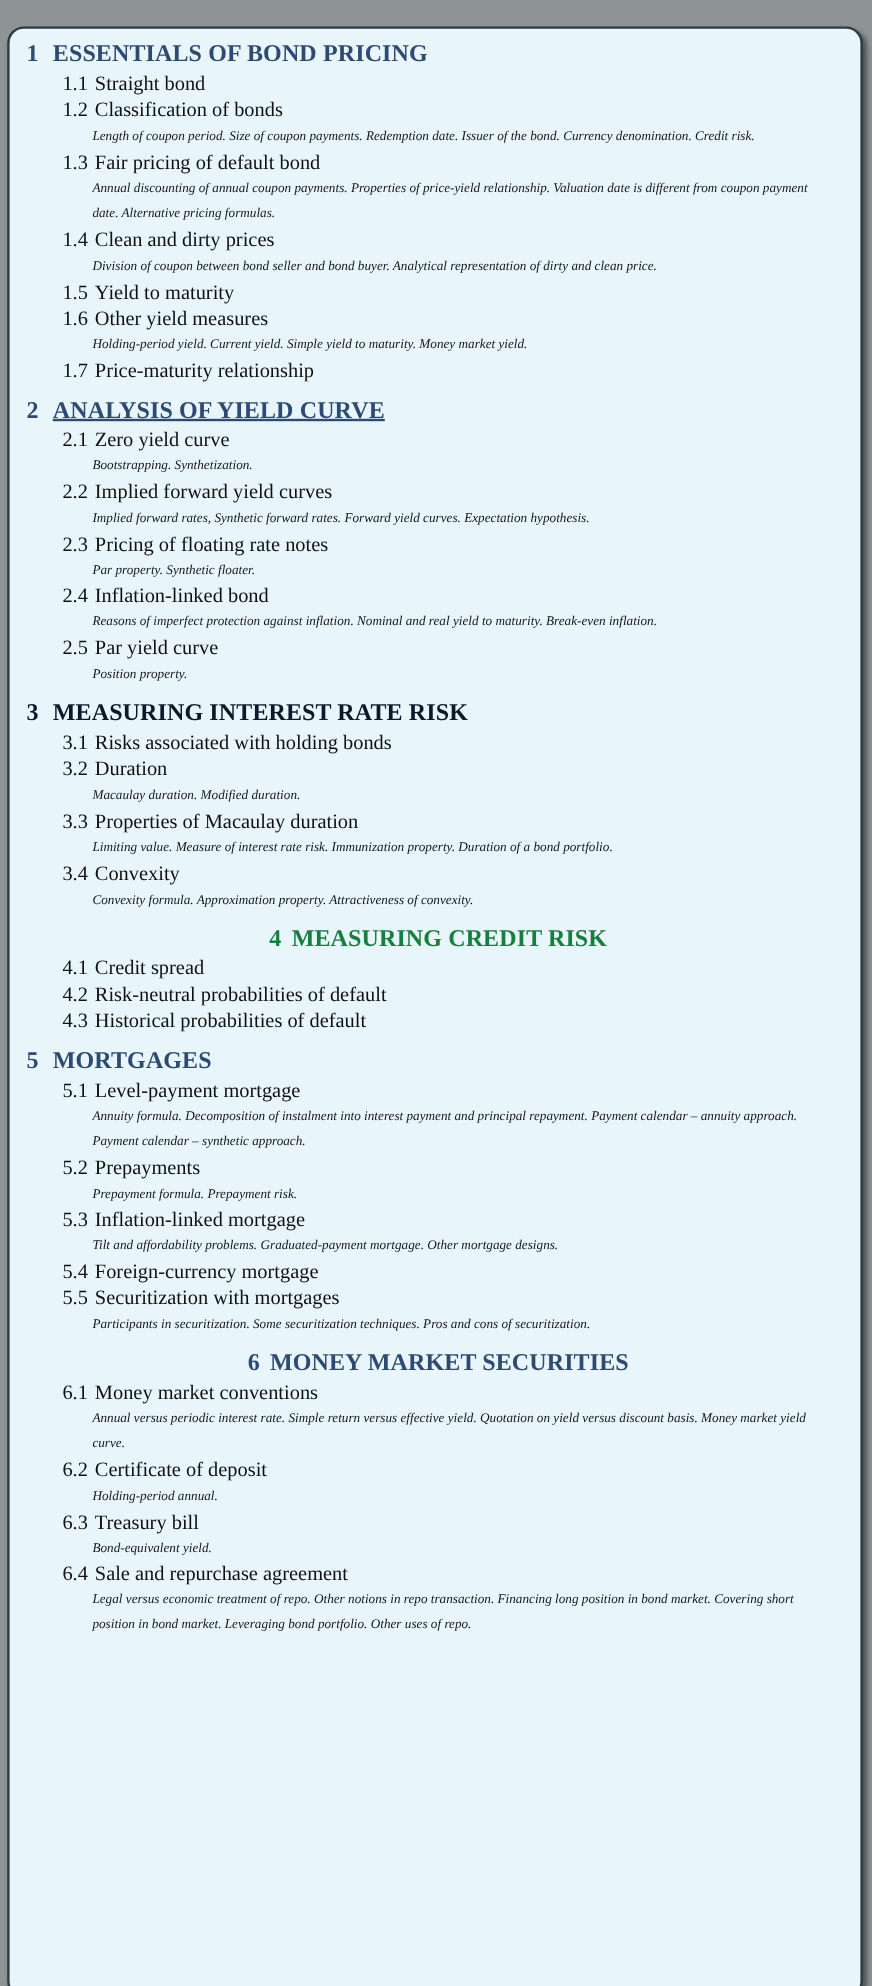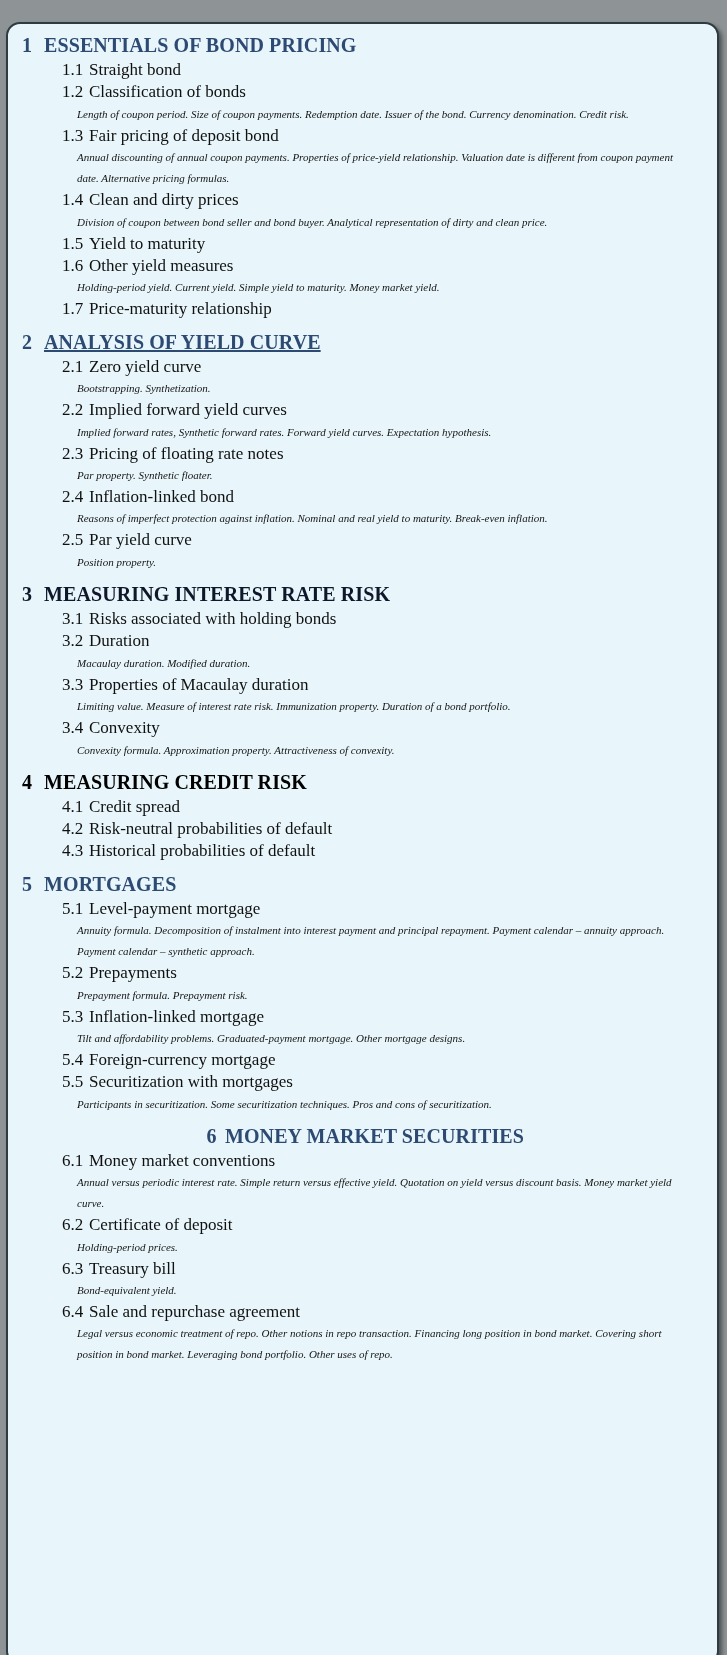--- a/index.html
+++ b/index.html
@@ -53,21 +53,20 @@
   .sub-title {
     font-size: 17px;
     line-height: 22.4px;
     color: #101010;
     margin: 0;
     white-space: nowrap;
   }
   .sub-title .sub-num {
     display: inline-block;
     min-width: 27px;
-    margin-left: 10px;
   }
   .sub-desc {
     font-style: italic;
     font-size: 11px;
     line-height: 21px;
     color: #141414;
     margin: 0 0 0 25px;
     padding-right: 8px;
     text-align: left;
   }
@@ -79,21 +78,21 @@
     <div class="section">
       <div class="sec-head" style="color: rgb(45, 74, 114);"><span class="sec-num">1&nbsp;</span><span class="sec-title">ESSENTIALS OF BOND PRICING</span></div>
       <div class="subsec">
         <div class="sub-title"><span class="sub-num">1.1&nbsp;</span><span>Straight bond</span></div>
       </div>
       <div class="subsec">
         <div class="sub-title"><span class="sub-num">1.2&nbsp;</span><span>Classification of bonds</span></div>
         <div class="sub-desc">Length of coupon period. Size of coupon payments. Redemption date. Issuer of the bond. Currency denomination. Credit risk.</div>
       </div>
       <div class="subsec">
-        <div class="sub-title"><span class="sub-num">1.3&nbsp;</span><span>Fair pricing of deposit bond</span></div>
+        <div class="sub-title"><span class="sub-num">1.3&nbsp;</span><span>Fair pricing of default bond</span></div>
         <div class="sub-desc">Annual discounting of annual coupon payments. Properties of price-yield relationship. Valuation date is different from coupon payment date. Alternative pricing formulas.</div>
       </div>
       <div class="subsec">
         <div class="sub-title"><span class="sub-num">1.4&nbsp;</span><span>Clean and dirty prices</span></div>
         <div class="sub-desc">Division of coupon between bond seller and bond buyer. Analytical representation of dirty and clean price.</div>
       </div>
       <div class="subsec">
         <div class="sub-title"><span class="sub-num">1.5&nbsp;</span><span>Yield to maturity</span></div>
       </div>
       <div class="subsec">
@@ -139,21 +138,21 @@
       <div class="subsec">
         <div class="sub-title"><span class="sub-num">3.3&nbsp;</span><span>Properties of Macaulay duration</span></div>
         <div class="sub-desc">Limiting value. Measure of interest rate risk. Immunization property. Duration of a bond portfolio.</div>
       </div>
       <div class="subsec">
         <div class="sub-title"><span class="sub-num">3.4&nbsp;</span><span>Convexity</span></div>
         <div class="sub-desc">Convexity formula. Approximation property. Attractiveness of convexity.</div>
       </div>
     </div>
     <div class="section">
-      <div class="sec-head" style="color: #000000;"><span class="sec-num">4&nbsp;</span><span class="sec-title">MEASURING CREDIT RISK</span></div>
+      <div class="sec-head" style="color: #15803d; text-align: center;"><span class="sec-num">4&nbsp;</span><span class="sec-title">MEASURING CREDIT RISK</span></div>
       <div class="subsec">
         <div class="sub-title"><span class="sub-num">4.1&nbsp;</span><span>Credit spread</span></div>
       </div>
       <div class="subsec">
         <div class="sub-title"><span class="sub-num">4.2&nbsp;</span><span>Risk-neutral probabilities of default</span></div>
       </div>
       <div class="subsec">
         <div class="sub-title"><span class="sub-num">4.3&nbsp;</span><span>Historical probabilities of default</span></div>
       </div>
     </div>
@@ -180,21 +179,21 @@
       </div>
     </div>
     <div class="section">
       <div class="sec-head" style="color: rgb(45, 74, 114); text-align: center;"><span class="sec-num">6&nbsp;</span><span class="sec-title">MONEY MARKET SECURITIES</span></div>
       <div class="subsec">
         <div class="sub-title"><span class="sub-num">6.1&nbsp;</span><span>Money market conventions</span></div>
         <div class="sub-desc">Annual versus periodic interest rate. Simple return versus effective yield. Quotation on yield versus discount basis. Money market yield curve.</div>
       </div>
       <div class="subsec">
         <div class="sub-title"><span class="sub-num">6.2&nbsp;</span><span>Certificate of deposit</span></div>
-        <div class="sub-desc">Holding-period prices.</div>
+        <div class="sub-desc">Holding-period annual.</div>
       </div>
       <div class="subsec">
         <div class="sub-title"><span class="sub-num">6.3&nbsp;</span><span>Treasury bill</span></div>
         <div class="sub-desc">Bond-equivalent yield.</div>
       </div>
       <div class="subsec">
         <div class="sub-title"><span class="sub-num">6.4&nbsp;</span><span>Sale and repurchase agreement</span></div>
         <div class="sub-desc">Legal versus economic treatment of repo. Other notions in repo transaction. Financing long position in bond market. Covering short position in bond market. Leveraging bond portfolio. Other uses of repo.</div>
       </div>
     </div>

